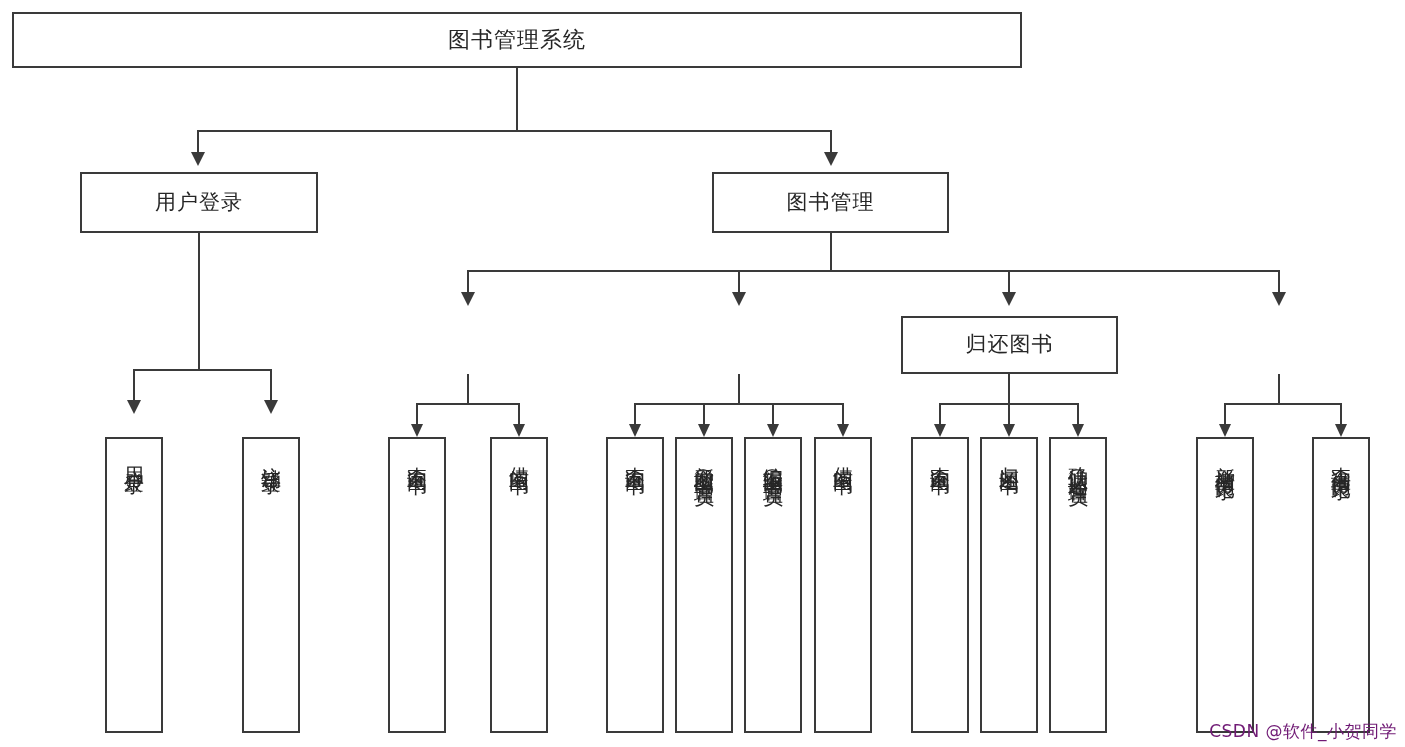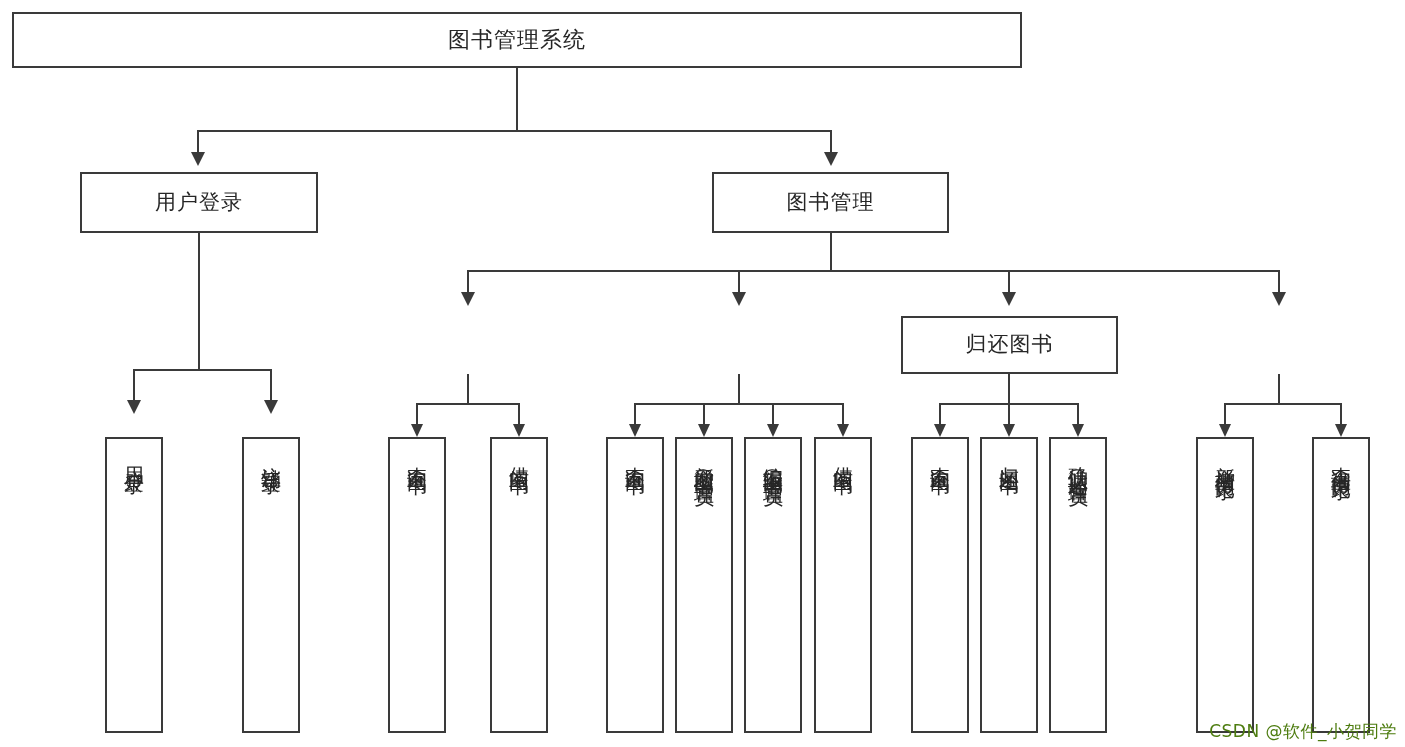--- a/index.html
+++ b/index.html
@@ -65,21 +65,21 @@
     border-left:6px solid transparent;
     border-right:6px solid transparent;
     border-top:13px solid #3a3a3a;
   }
   
   #watermark{
     position:absolute;
     right:8px;
     bottom:4px;
     font-size:17px;
-    color:#4d7c0f;
+    color:#701a75;
     letter-spacing:.5px;
     white-space:nowrap;
     pointer-events:none;
   }
 </style>
 </head>
 <body>
 
 <div id="canvas">
 

